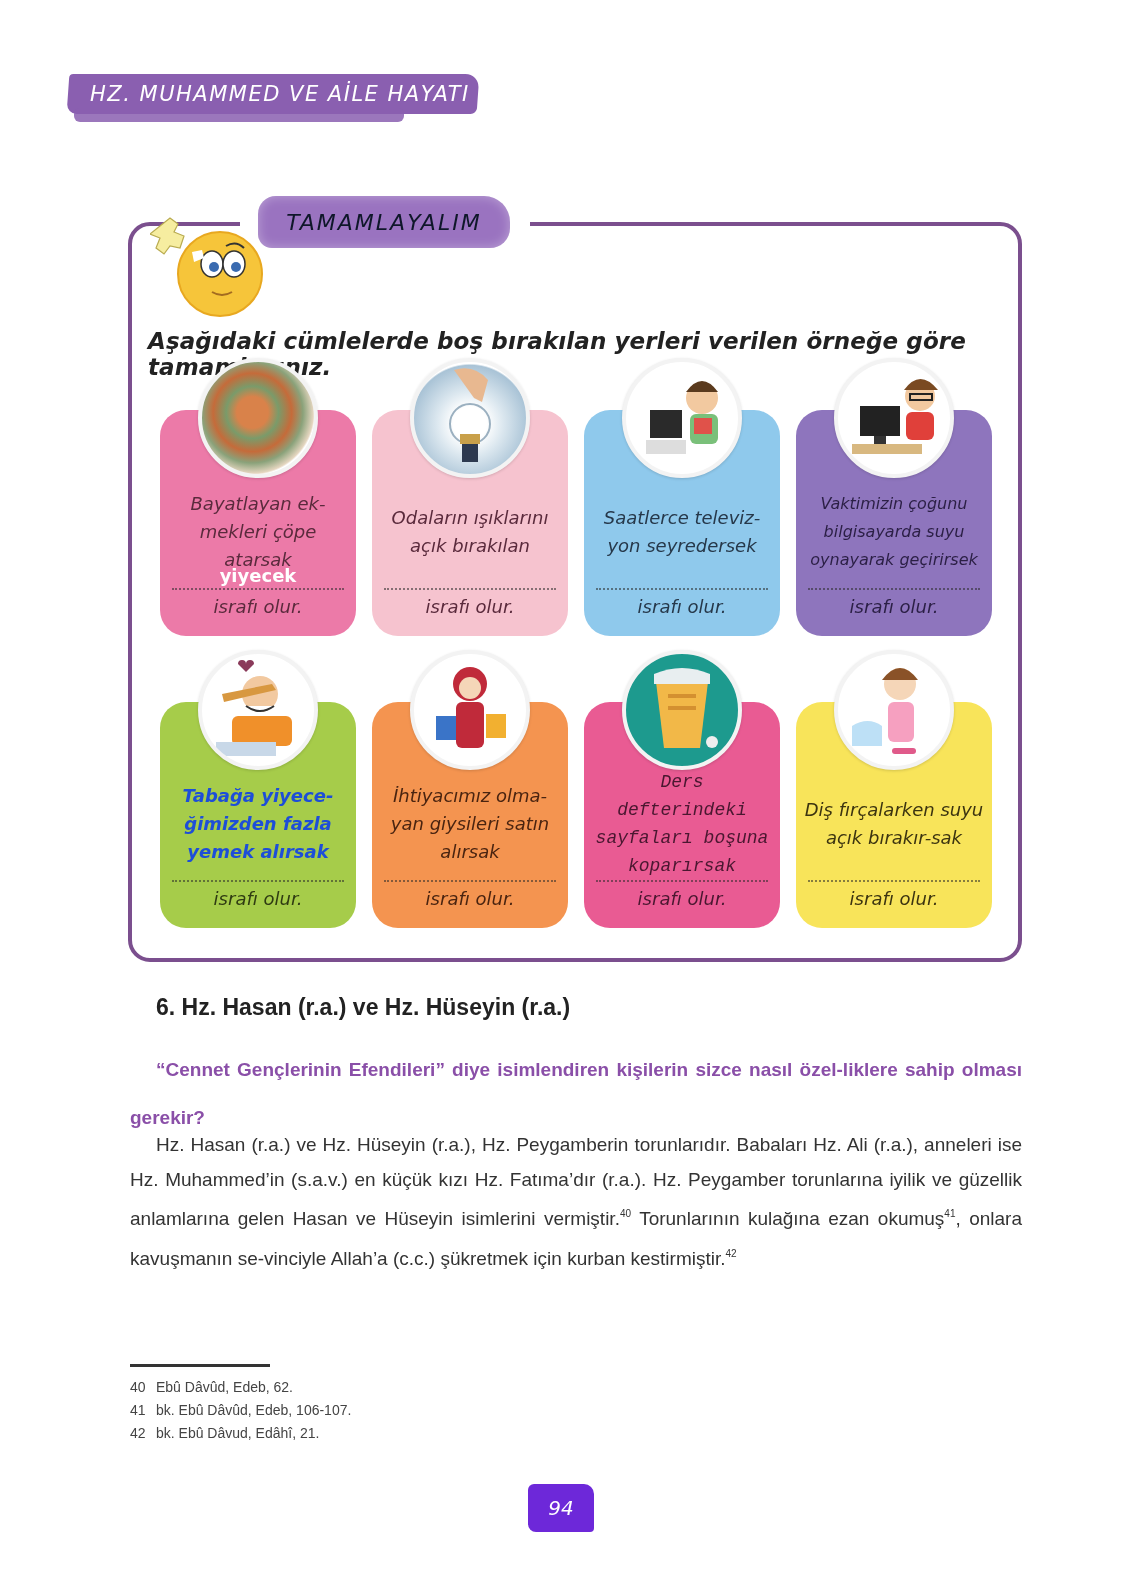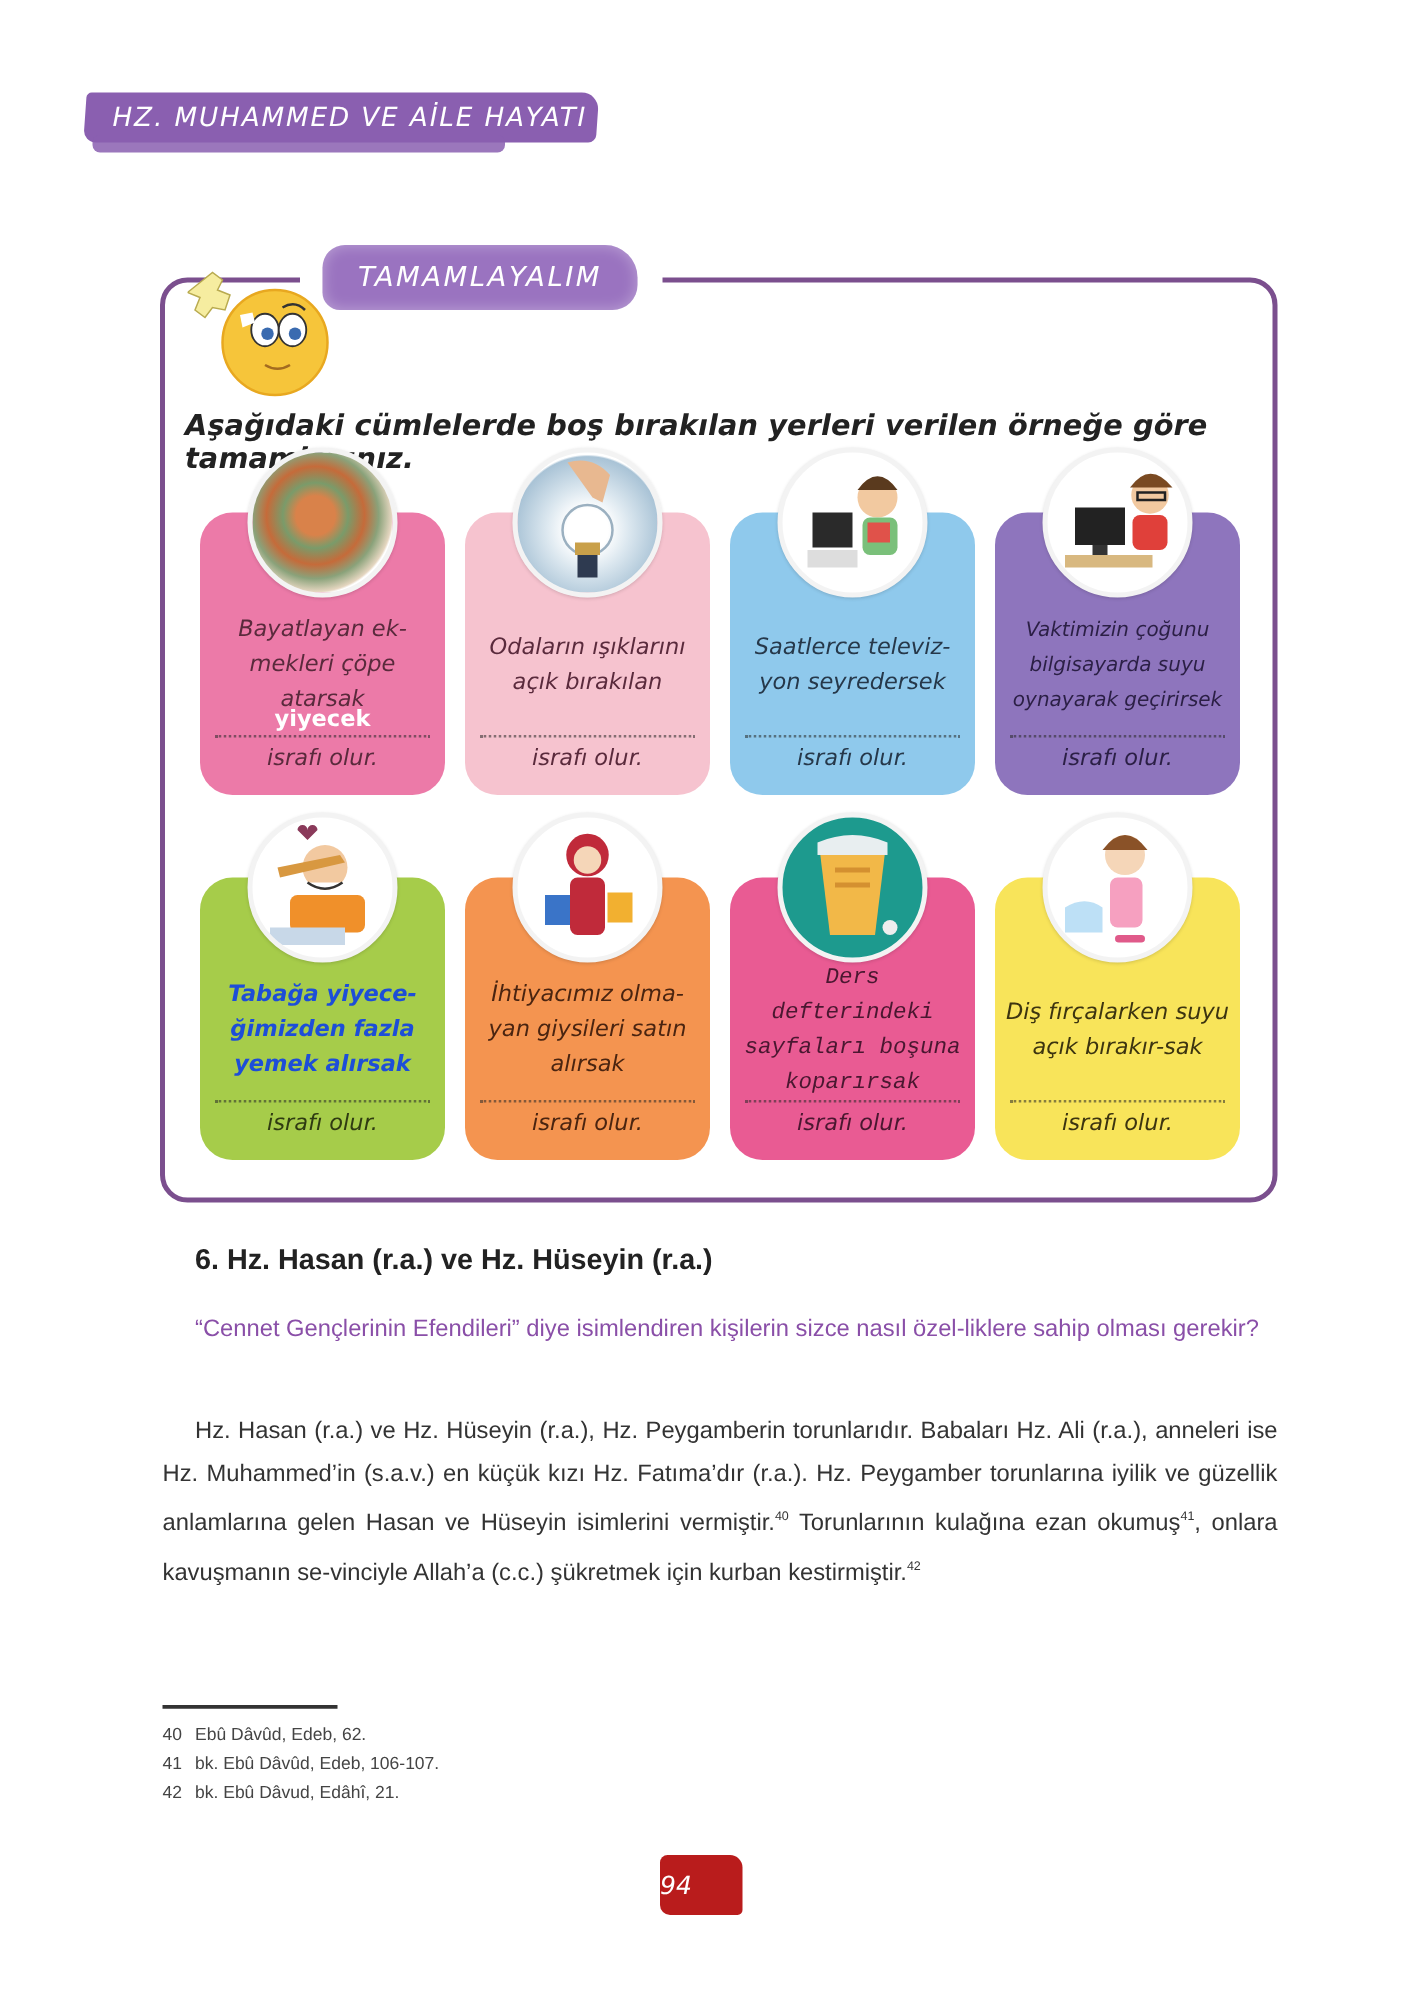--- a/index.html
+++ b/index.html
@@ -39,21 +39,21 @@
   }
   .activity-tag {
     position: absolute; left: 258px; top: 196px;
     width: 252px; height: 52px;
     background: #9a73c0; border-radius: 18px 26px 20px 14px;
     box-shadow: inset 0 0 12px rgba(255,255,255,.35);
     display: flex; align-items: center; justify-content: center;
     z-index: 3;
   }
   .activity-tag span {
-    color: #ffffff; font-size: 22px; letter-spacing: 2px;
+    color: #0f172a; font-size: 22px; letter-spacing: 2px;
     font-family: "DejaVu Sans", sans-serif; font-style: italic;
   }
   .tag-gap {
     position: absolute; left: 240px; top: 216px; width: 290px; height: 14px; background: #fff; z-index: 2;
   }
   .mascot {
     position: absolute; left: 150px; top: 212px; width: 120px; height: 108px; z-index: 4;
   }
   .instruction {
     position: absolute; left: 148px; top: 328px;
@@ -94,43 +94,43 @@
     font-size: 18px; font-family: "DejaVu Sans", sans-serif; font-style: italic;
   }
 
   
   .section-heading {
     position: absolute; left: 156px; top: 994px;
     font-size: 23px; font-weight: bold; color: #222;
   }
   .question {
     position: absolute; left: 130px; top: 1046px; width: 892px;
-    font-size: 19px; font-weight: normal; color: #8a4fa8; line-height: 36px;
+    font-size: 19px; font-weight: bold; color: #8a4fa8; line-height: 48px;
     text-indent: 26px; text-align: justify;
   }
   .paragraph {
     position: absolute; left: 130px; top: 1128px; width: 892px;
     font-size: 19px; color: #333; line-height: 34.5px;
     text-indent: 26px; text-align: justify;
   }
   sup { font-size: 10px; vertical-align: 8px; }
 
   .footnote-rule {
     position: absolute; left: 130px; top: 1364px; width: 140px; height: 3px; background: #333;
   }
   .footnotes {
     position: absolute; left: 130px; top: 1376px;
     font-size: 14px; color: #444; line-height: 23px;
   }
   .footnotes .num { display: inline-block; width: 26px; }
 
   .page-number {
     position: absolute; left: 528px; top: 1484px; width: 66px; height: 48px;
-    background: #b91c1c; border-radius: 6px 10px 4px 8px;
-    display: flex; align-items: center; justify-content: flex-start;
+    background: #6d28d9; border-radius: 6px 10px 4px 8px;
+    display: flex; align-items: center; justify-content: center;
   }
   .page-number span {
     color: #fff; font-size: 20px;
     font-family: "DejaVu Sans", sans-serif; font-style: italic;
   }
 </style>
 </head>
 <body>
 
 <div class="chapter-banner">

